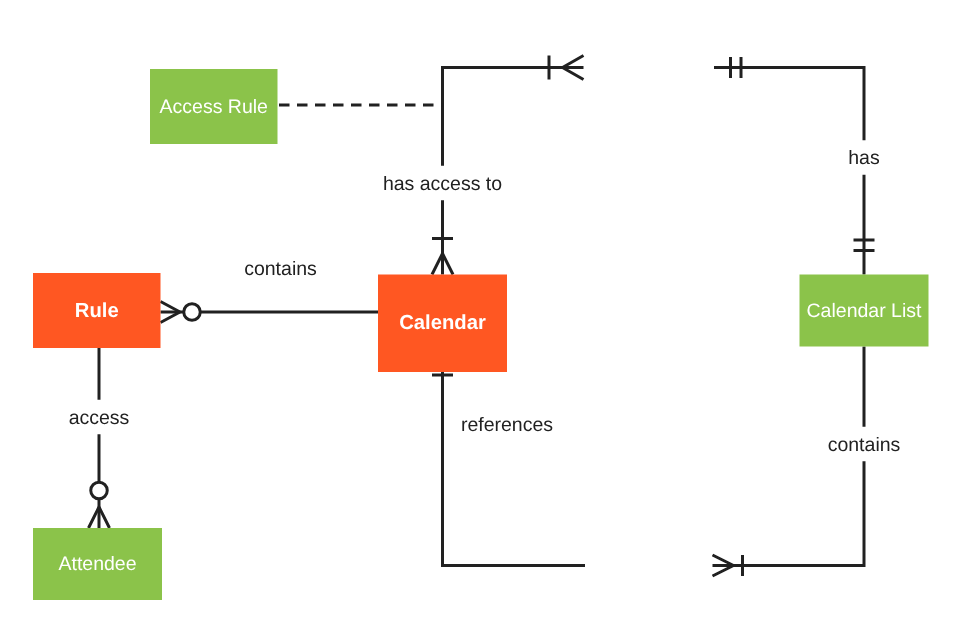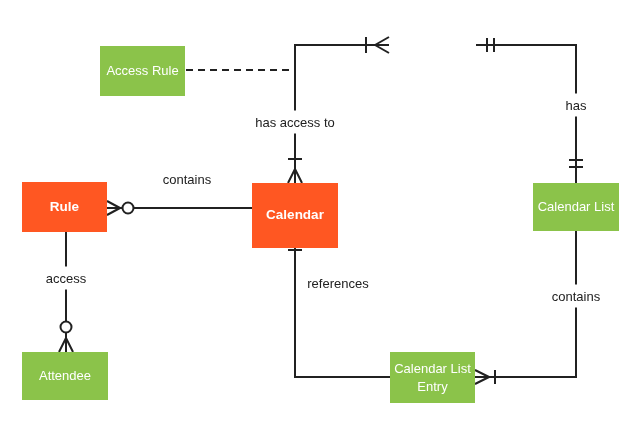--- a/index.html
+++ b/index.html
@@ -137,23 +137,20 @@
   </div>
   <div class="entity orange" id="e-calendar">
     <span>Calendar</span>
   </div>
   <div class="entity green" id="e-calendar-list">
     <span>Calendar List</span>
   </div>
   <div class="entity green" id="e-attendee">
     <span>Attendee</span>
   </div>
-  <div class="entity green" id="e-calendar-list-entry">
-    <span>Calendar List Entry</span>
-  </div>
 
   <div class="rel-label" id="l-has-access-to">has access to</div>
   <div class="rel-label" id="l-has">has</div>
   <div class="rel-label" id="l-contains-events">contains</div>
   <div class="rel-label" id="l-invites">access</div>
   <div class="rel-label" id="l-references">references</div>
   <div class="rel-label" id="l-contains-entries">contains</div>
 
 </div>
 

